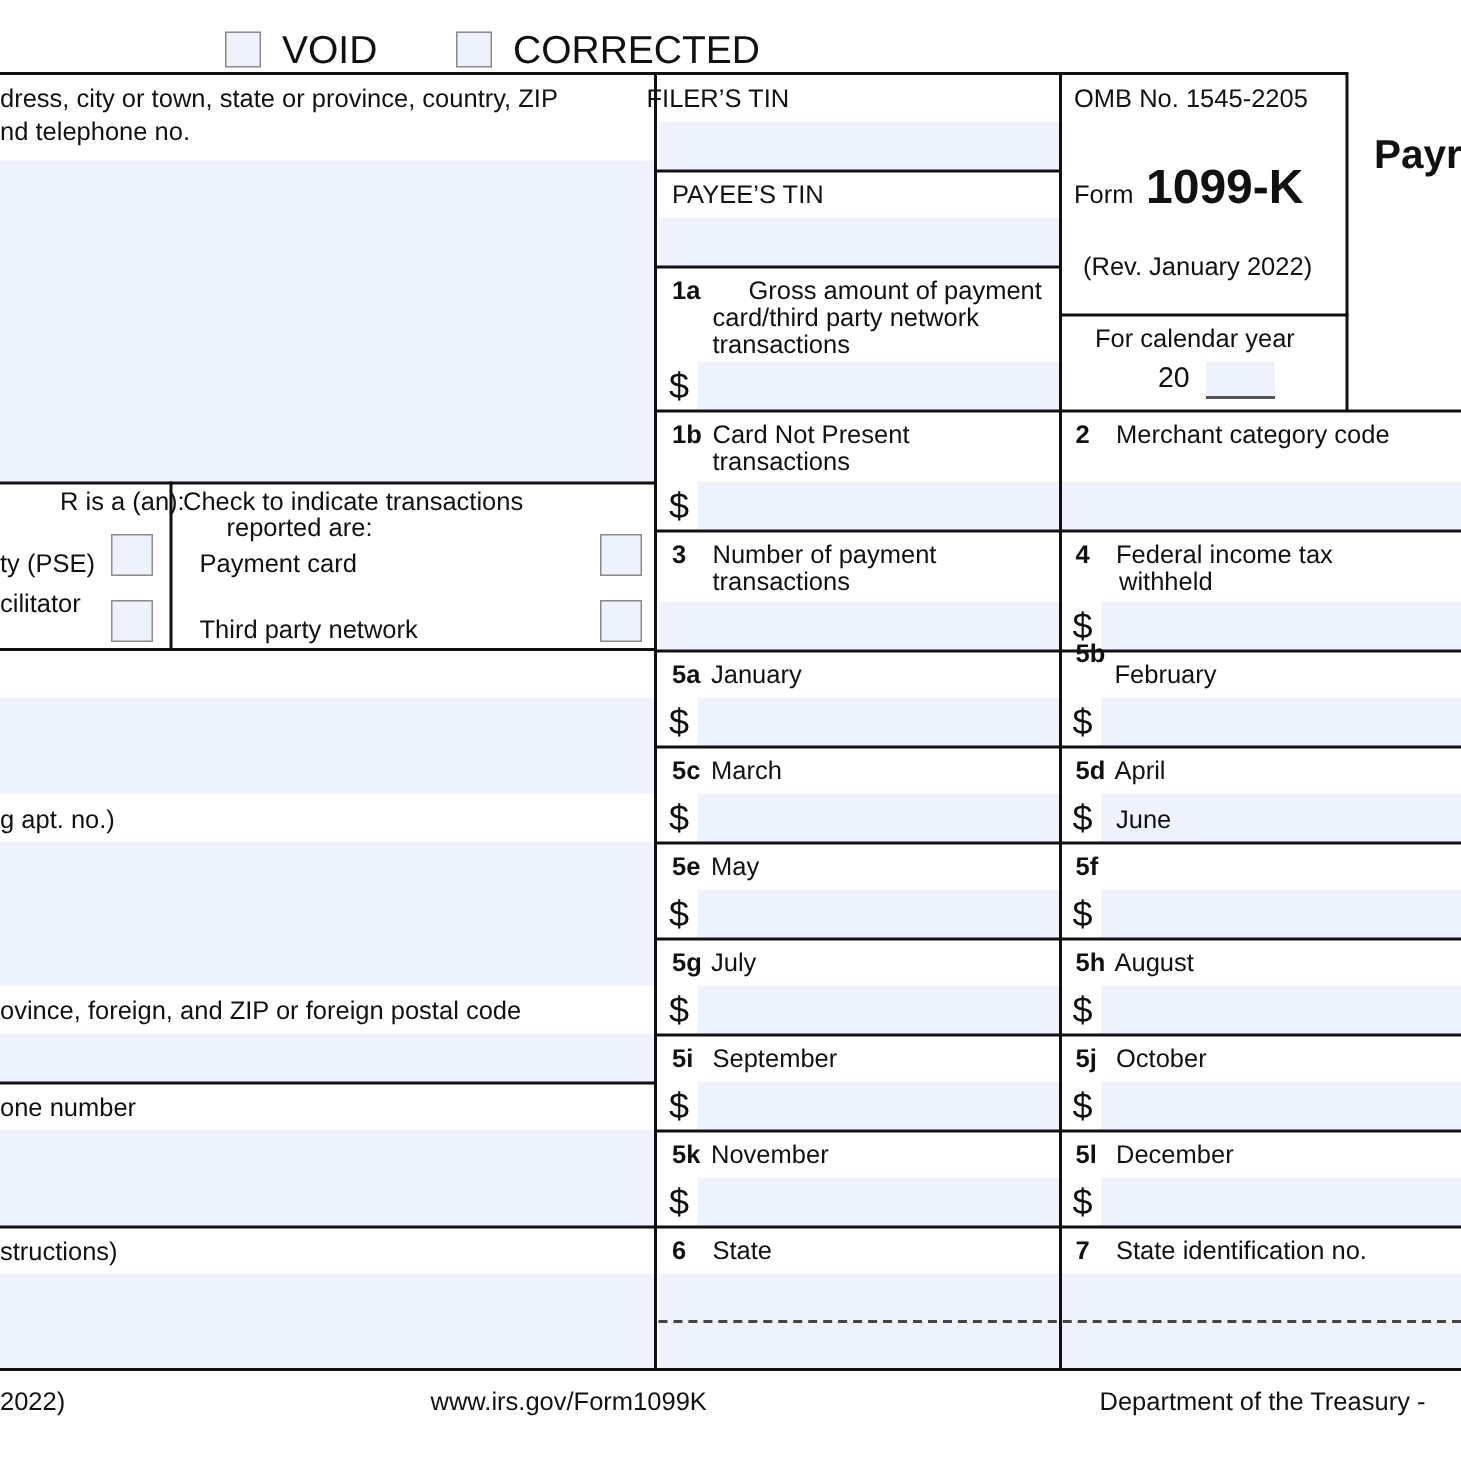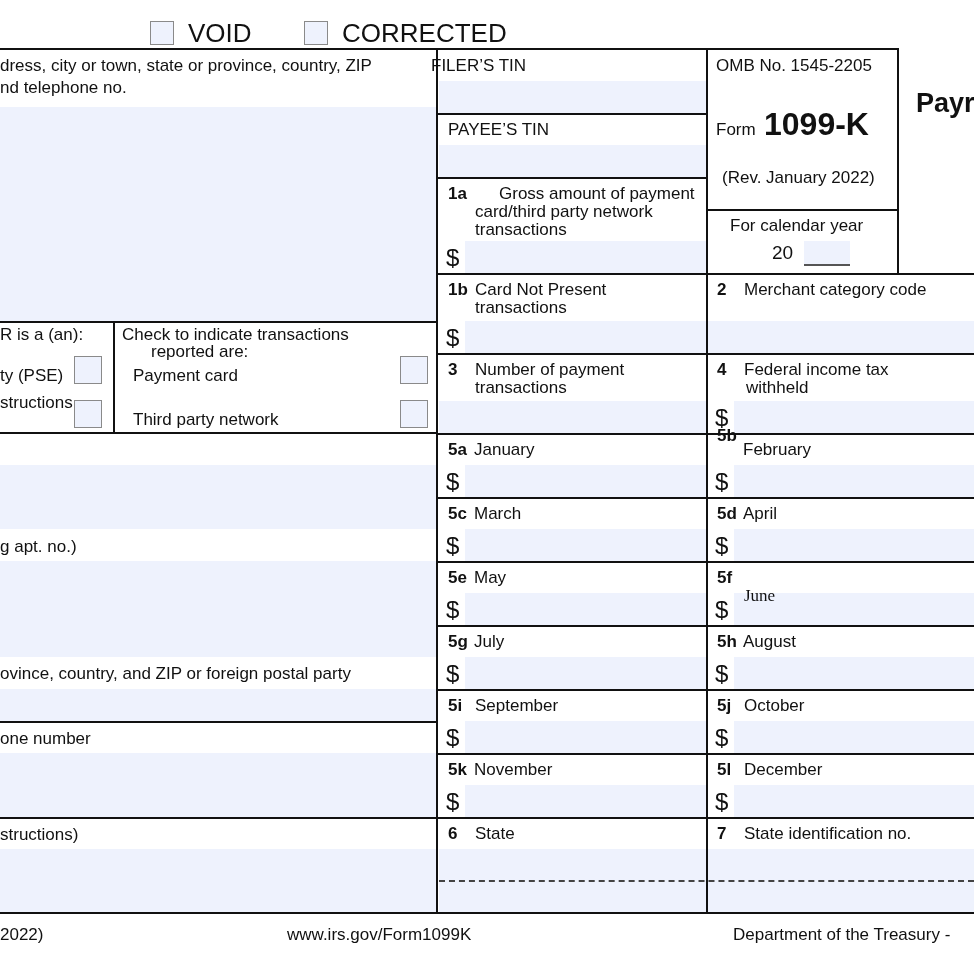--- a/index.html
+++ b/index.html
@@ -57,21 +57,21 @@
     <div class="fill" style="left:734px;top:529px;width:240px;height:32px;"></div>
     <div class="lbl b" style="left:717px;top:505px;">5d</div>
     <div class="lbl" style="left:743px;top:505px;">April</div>
     <div class="dollar" style="left:715px;top:534px;">$</div>
     <div class="fill" style="left:465px;top:593px;width:241px;height:32px;"></div>
     <div class="lbl b" style="left:448px;top:569px;">5e</div>
     <div class="lbl" style="left:474px;top:569px;">May</div>
     <div class="dollar" style="left:446px;top:598px;">$</div>
     <div class="fill" style="left:734px;top:593px;width:240px;height:32px;"></div>
     <div class="lbl b" style="left:717px;top:569px;">5f</div>
-    <div class="lbl" style="left:744px;top:587px;font-family:Liberation Serif, serif;">June</div>
+    <div class="lbl" style="left:744px;top:538px;">June</div>
     <div class="dollar" style="left:715px;top:598px;">$</div>
     <div class="fill" style="left:465px;top:657px;width:241px;height:32px;"></div>
     <div class="lbl b" style="left:448px;top:633px;">5g</div>
     <div class="lbl" style="left:474px;top:633px;">July</div>
     <div class="dollar" style="left:446px;top:662px;">$</div>
     <div class="fill" style="left:734px;top:657px;width:240px;height:32px;"></div>
     <div class="lbl b" style="left:717px;top:633px;">5h</div>
     <div class="lbl" style="left:743px;top:633px;">August</div>
     <div class="dollar" style="left:715px;top:662px;">$</div>
     <div class="fill" style="left:465px;top:721px;width:241px;height:32px;"></div>
@@ -118,29 +118,29 @@
 <div class="hl" style="left:437px;top:497px;width:537px;"></div>
 <div class="hl" style="left:437px;top:561px;width:537px;"></div>
 <div class="hl" style="left:437px;top:625px;width:537px;"></div>
 <div class="hl" style="left:437px;top:689px;width:537px;"></div>
 <div class="hl" style="left:437px;top:753px;width:537px;"></div>
 <div class="hl" style="left:437px;top:817px;width:537px;"></div>
 <div class="dash" style="left:439px;top:880px;width:535px;"></div>
 
 <div class="lbl" style="left:0;top:57px;">dress, city or town, state or province, country, ZIP</div>
 <div class="lbl" style="left:0;top:79px;">nd telephone no.</div>
-<div class="lbl" style="left:0;top:326px;">R is a (an):</div>
+<div class="lbl" style="left:0;top:326px;padding-left:40px;">R is a (an):</div>
 <div class="lbl" style="left:0;top:367px;">ty (PSE)</div>
-<div class="lbl" style="left:0;top:394px;">structions</div>
+<div class="lbl" style="left:0;top:394px;">cilitator</div>
 <div class="lbl" style="left:122px;top:326px;">Check to indicate transactions</div>
 <div class="lbl" style="left:122px;top:343px;margin-left:29px;">reported are:</div>
 <div class="lbl" style="left:133px;top:367px;">Payment card</div>
 <div class="lbl" style="left:133px;top:411px;">Third party network</div>
 <div class="lbl" style="left:0;top:538px;">g apt. no.)</div>
-<div class="lbl" style="left:0;top:665px;">ovince, country, and ZIP or foreign postal party</div>
+<div class="lbl" style="left:0;top:665px;">ovince, foreign, and ZIP or foreign postal code</div>
 <div class="lbl" style="left:0;top:730px;">one number</div>
 <div class="lbl" style="left:0;top:826px;">structions)</div>
 
 <div class="lbl" style="left:431px;top:57px;">FILER’S TIN</div>
 <div class="lbl" style="left:448px;top:121px;">PAYEE’S TIN</div>
 
 <div class="lbl b" style="left:448px;top:185px;">1a</div>
 <div class="lbl" style="left:475px;top:185px;margin-left:24px;">Gross amount of payment</div>
 <div class="lbl" style="left:475px;top:203px;">card/third party network</div>
 <div class="lbl" style="left:475px;top:221px;">transactions</div>

